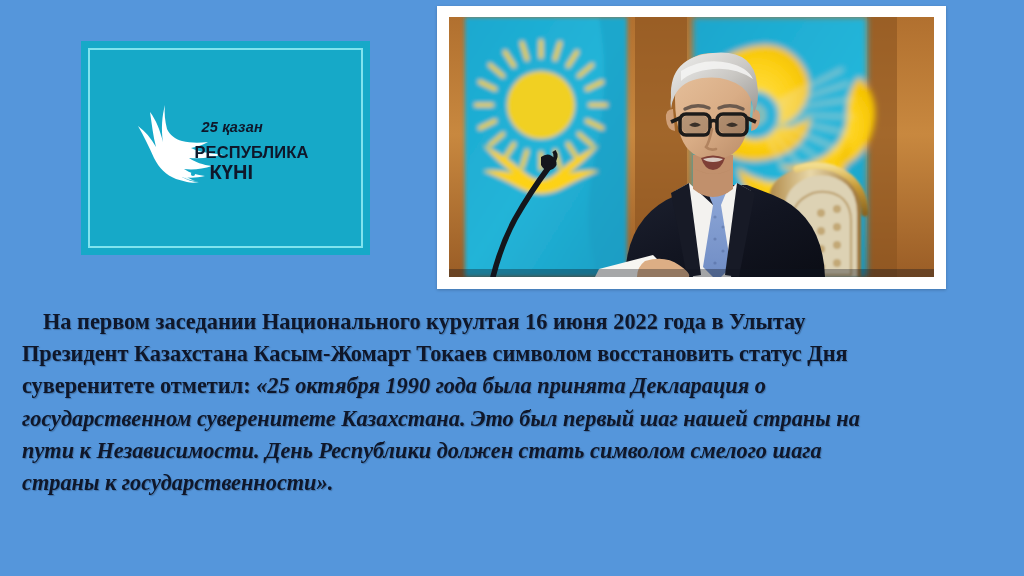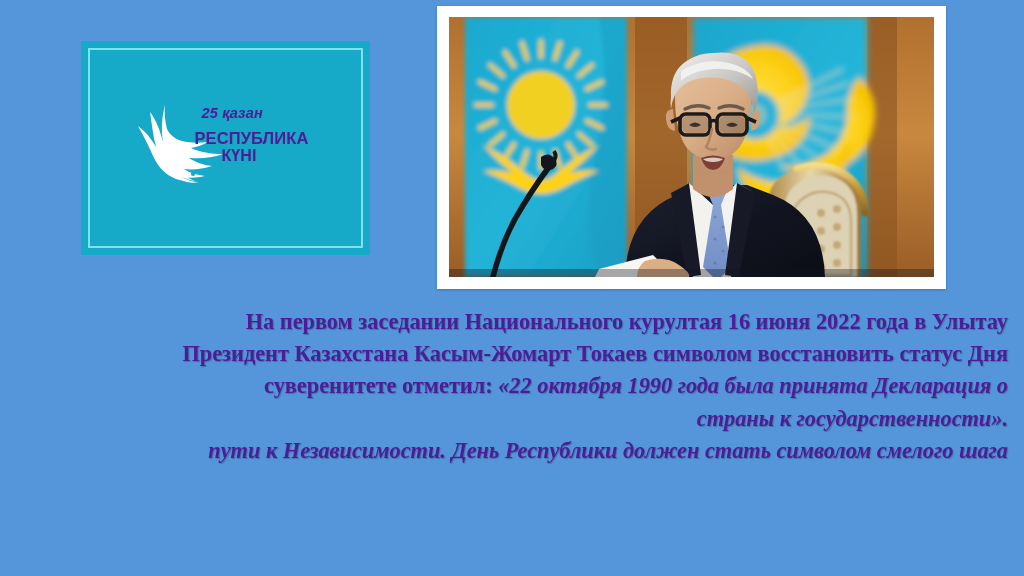--- a/index.html
+++ b/index.html
@@ -58,46 +58,46 @@
   .dove-wrap {
     position: absolute;
     left: 0;
     top: 2px;
     width: 104px;
     height: 94px;
   }
   .logo-text {
     position: absolute;
     left: 64px;
-    top: 6px;
+    top: 20px;
     width: 130px;
-    color: #4c1d95;
+    color: #0f172a;
     font-family: "Liberation Sans", "DejaVu Sans", sans-serif;
     line-height: 1.0;
     text-shadow: 0 0 1px rgba(22,169,200,0.6);
   }
   .logo-line-date {
     font-size: 14.5px;
     font-style: italic;
     font-weight: 700;
     letter-spacing: 0.2px;
     margin-left: 7px;
   }
   .logo-line-main {
     font-size: 16.5px;
     font-weight: 700;
     letter-spacing: 0.1px;
     margin-top: 9px;
   }
   .logo-line-sub {
-    font-size: 16px;
+    font-size: 20px;
     font-weight: 700;
     letter-spacing: 0.1px;
     margin-top: 2px;
-    margin-left: 27px;
+    margin-left: 15px;
   }
 
   
   .photo-frame {
     position: absolute;
     left: 437px;
     top: 6px;
     width: 509px;
     height: 283px;
     background: #ffffff;
@@ -113,27 +113,26 @@
     background: #1b7fc0;
   }
   .photo svg { display: block; width: 100%; height: 100%; }
 
   
   .body-text {
     position: absolute;
     left: 22px;
     top: 306px;
     width: 986px;
-    color: #4c1d95;
+    color: #0f172a;
     font-size: 22.3px;
     font-weight: 700;
     line-height: 32.2px;
     text-shadow: 1px 1px 1px rgba(40,70,110,0.45);
     white-space: nowrap;
-    text-align: right;
   }
   .body-text .ln { display: block; height: 32.2px; }
   .body-text .ln.first { padding-left: 21px; }
   .body-text .it { font-style: italic; }
 </style>
 </head>
 <body>
 
 <div id="slide">
 
@@ -379,18 +378,19 @@
         </g>
 
         <rect x="0" y="252" width="485" height="8" fill="#0f1520" opacity="0.35"></rect>
       </svg>
     </div>
   </div>
 
   <div class="body-text">
     <span class="ln first">На первом заседании Национального курултая 16 июня 2022 года в Улытау</span>
     <span class="ln">Президент Казахстана Касым-Жомарт Токаев символом восстановить статус Дня</span>
-    <span class="ln"><span>суверенитете отметил: </span><span class="it">«22 октября 1990 года была принята Декларация о</span></span>
+    <span class="ln"><span>суверенитете отметил: </span><span class="it">«25 октября 1990 года была принята Декларация о</span></span>
+    <span class="ln it">государственном суверенитете Казахстана. Это был первый шаг нашей страны на</span>
+    <span class="ln it">пути к Независимости. День Республики должен стать символом смелого шага</span>
     <span class="ln it">страны к государственности».</span>
-    <span class="ln it">пути к Независимости. День Республики должен стать символом смелого шага</span>
   </div>
 
 </div>
 
 </body></html>

